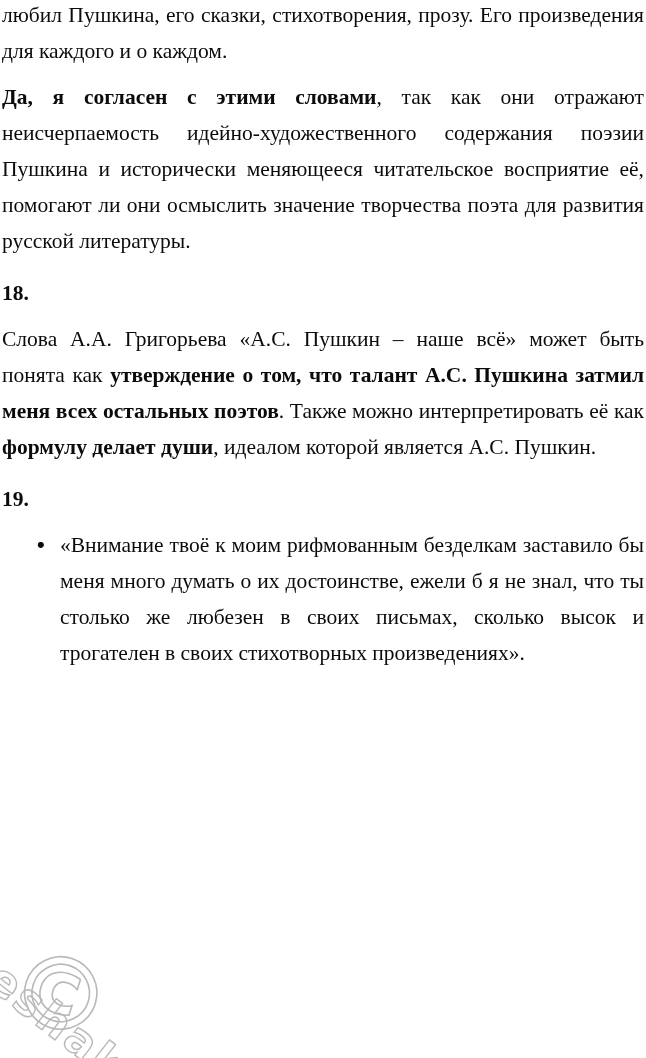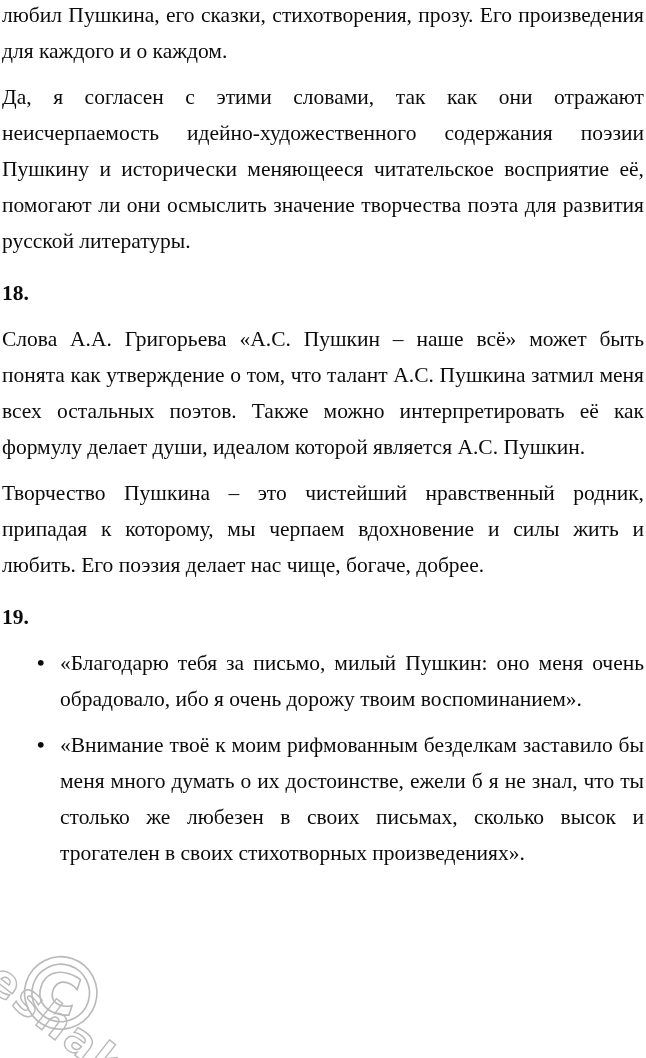--- a/index.html
+++ b/index.html
@@ -25,21 +25,21 @@
     text-align: justify;
     text-align-last: left;
   }
   .heading {
     margin: 16px 0 10px 0;
     font-size: 21.5px;
     line-height: 36px;
     font-weight: bold;
     text-align: left;
   }
-  .b { font-weight: normal; }
+  .b { font-weight: bold; }
   ul.quotes {
     list-style: none;
     margin: 0;
     padding: 0;
   }
   ul.quotes li {
     position: relative;
     padding-left: 58px;
     margin: 0 0 10px 0;
     text-align: justify;
@@ -94,30 +94,29 @@
 
 <div class="watermark">
   <span class="wm-copy">©</span>
   <span class="wm-text">reshak.ru</span>
 </div>
 
 <div class="page">
 
   <p class="para"><span>любил Пушкина, его сказки, стихотворения, прозу. Его произведения для каждого и о каждом.</span></p>
 
-  <p class="para"><span class="b">Да, я согласен с этими словами</span><span>, так как они отражают неисчерпаемость идейно-художественного содержания поэзии Пушкину и исторически меняющееся читательское восприятие её, помогают ли они осмыслить значение творчества поэта для развития русской литературы.</span></p>
+  <p class="para"><span class="b">Да, я согласен с этими словами</span><span>, так как они отражают неисчерпаемость идейно-художественного содержания поэзии Пушкина и исторически меняющееся читательское восприятие её, помогают ли они осмыслить значение творчества поэта для развития русской литературы.</span></p>
 
   <h2 class="heading"><span>18.</span></h2>
 
   <p class="para"><span>Слова А.А. Григорьева «А.С. Пушкин – наше всё» может быть понята как </span><span class="b">утверждение о том, что талант А.С. Пушкина затмил меня всех остальных поэтов</span><span>. Также можно интерпретировать её как </span><span class="b">формулу делает души</span><span>, идеалом которой является А.С. Пушкин.</span></p>
 
 
-  <p class="para"><span>Творчество Пушкина – это чистейший нравственный родник, припадая к которому, мы черпаем вдохновение и силы жить и любить. Его поэзия делает нас чище, богаче, добрее.</span></p>
 
   <h2 class="heading"><span>19.</span></h2>
 
 
   <ul class="quotes">
-    <li><span class="bullet-dot">•</span><span>«Благодарю тебя за письмо, милый Пушкин: оно меня очень обрадовало, ибо я очень дорожу твоим воспоминанием».</span></li>
+    <li><span class="bullet-dot">•</span></li>
     <li><span class="bullet-dot">•</span><span>«Внимание твоё к моим рифмованным безделкам заставило бы меня много думать о их достоинстве, ежели б я не знал, что ты столько же любезен в своих письмах, сколько высок и трогателен в своих стихотворных произведениях».</span></li>
   </ul>
 
 </div>
 
 </body></html>

